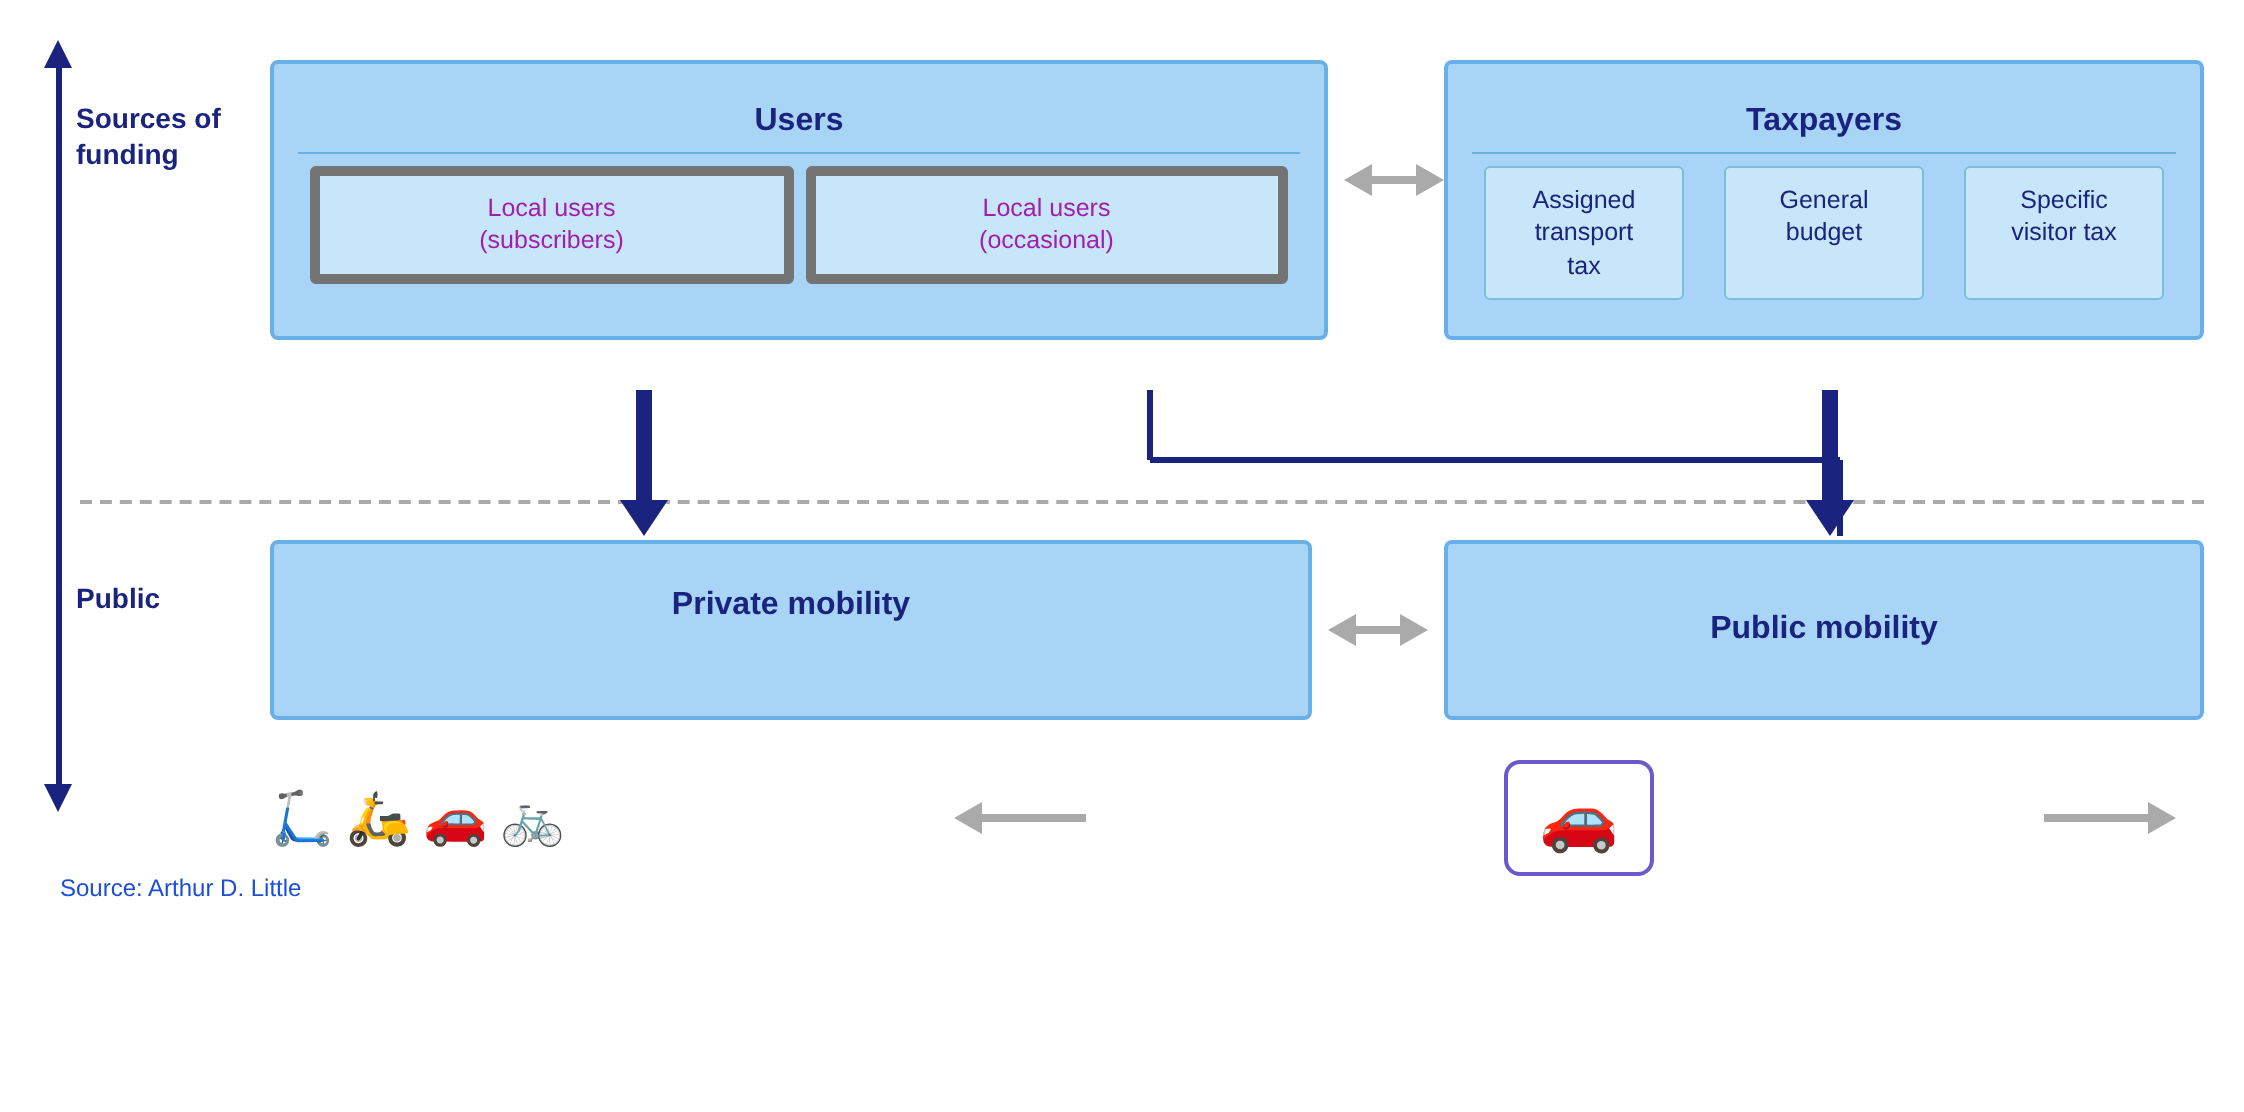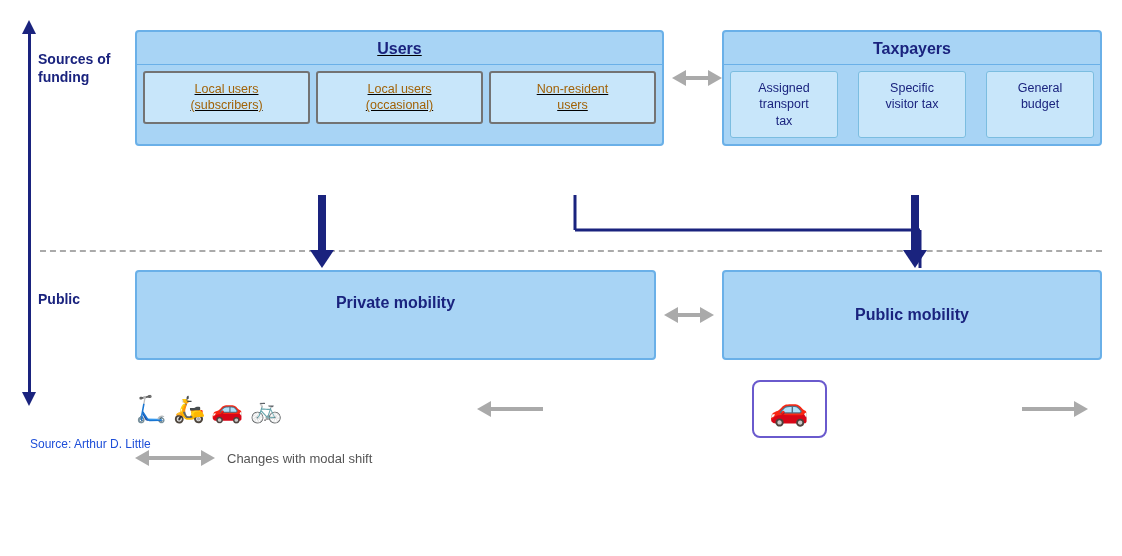--- a/index.html
+++ b/index.html
@@ -94,58 +94,57 @@
       display: flex;
       gap: 0;
     }
 
     .users-block {
       flex: 1;
       background: #a8d4f5;
       border: 2px solid #6ab0e8;
       border-radius: 4px;
       margin-right: 8px;
-      padding: 0;
+      padding: 12px;
       position: relative;
-      text-decoration: underline;
     }
 
     .users-header {
       text-align: center;
       font-weight: bold;
       font-size: 16px;
       color: #1a237e;
       padding: 8px 0 6px;
       border-bottom: 1px solid #6ab0e8;
     }
 
     .users-subcells {
       display: flex;
       padding: 6px;
       gap: 6px;
     }
 
     .user-cell {
       flex: 1;
       background: #c8e6fa;
-      border: 2px solid #737373;
+      border: 5px solid #737373;
       border-radius: 3px;
       text-align: center;
       font-size: 12.5px;
-      color: #a16207;
+      color: #a21caf;
       padding: 8px 4px;
       line-height: 1.3;
     }
 
     .taxpayers-block {
       flex: 0 0 380px;
       background: #a8d4f5;
       border: 2px solid #6ab0e8;
       border-radius: 4px;
-      padding: 0;
+      padding: 12px;
       position: relative;
     }
 
     .taxpayers-header {
       text-align: center;
       font-weight: bold;
       font-size: 16px;
       color: #1a237e;
       padding: 8px 0 6px;
       border-bottom: 1px solid #6ab0e8;
@@ -383,38 +382,37 @@
 
   <div class="dashed-line"></div>
 
   <div class="top-section">
 
     <div class="users-block">
       <div class="users-header">Users</div>
       <div class="users-subcells">
         <div class="user-cell">Local users<br>(subscribers)</div>
         <div class="user-cell">Local users<br>(occasional)</div>
-        <div class="user-cell">Non-resident<br>users</div>
       </div>
     </div>
 
     <div style="display:flex;align-items:center;flex:0 0 50px;justify-content:center;z-index:10;position:relative;top:-10px;">
       <div class="gray-double-arrow" style="width:50px;">
         <div class="gray-arrowhead-left"></div>
         <div class="gray-arrow-shaft" style="width:22px;flex:none;"></div>
         <div class="gray-arrowhead-right"></div>
       </div>
     </div>
 
     <div class="taxpayers-block">
       <div class="taxpayers-header">Taxpayers</div>
       <div class="taxpayers-subcells">
         <div class="taxpayer-cell">Assigned<br>transport<br>tax</div>
+        <div class="taxpayer-cell">General<br>budget</div>
         <div class="taxpayer-cell">Specific<br>visitor tax</div>
-        <div class="taxpayer-cell">General<br>budget</div>
       </div>
     </div>
 
   </div>
 
   <div class="down-arrow-left">
     <div class="dark-arrow-down">
       <div class="dark-arrow-line"></div>
       <div class="dark-arrow-head"></div>
     </div>
@@ -470,24 +468,16 @@
     </div>
 
     <div class="gray-double-arrow" style="width:80px;">
       <div class="gray-arrow-shaft" style="width:52px;flex:none;"></div>
       <div class="gray-arrowhead-right"></div>
     </div>
 
 
   </div>
 
-  <div class="legend">
-    <div class="gray-double-arrow" style="width:80px;">
-      <div class="gray-arrowhead-left"></div>
-      <div class="gray-arrow-shaft" style="width:52px;flex:none;"></div>
-      <div class="gray-arrowhead-right"></div>
-    </div>
-    <span class="legend-text">Changes with modal shift</span>
-  </div>
 
   <div class="source-text">Source: Arthur D. Little</div>
 
 </div>
 
 </body></html>

